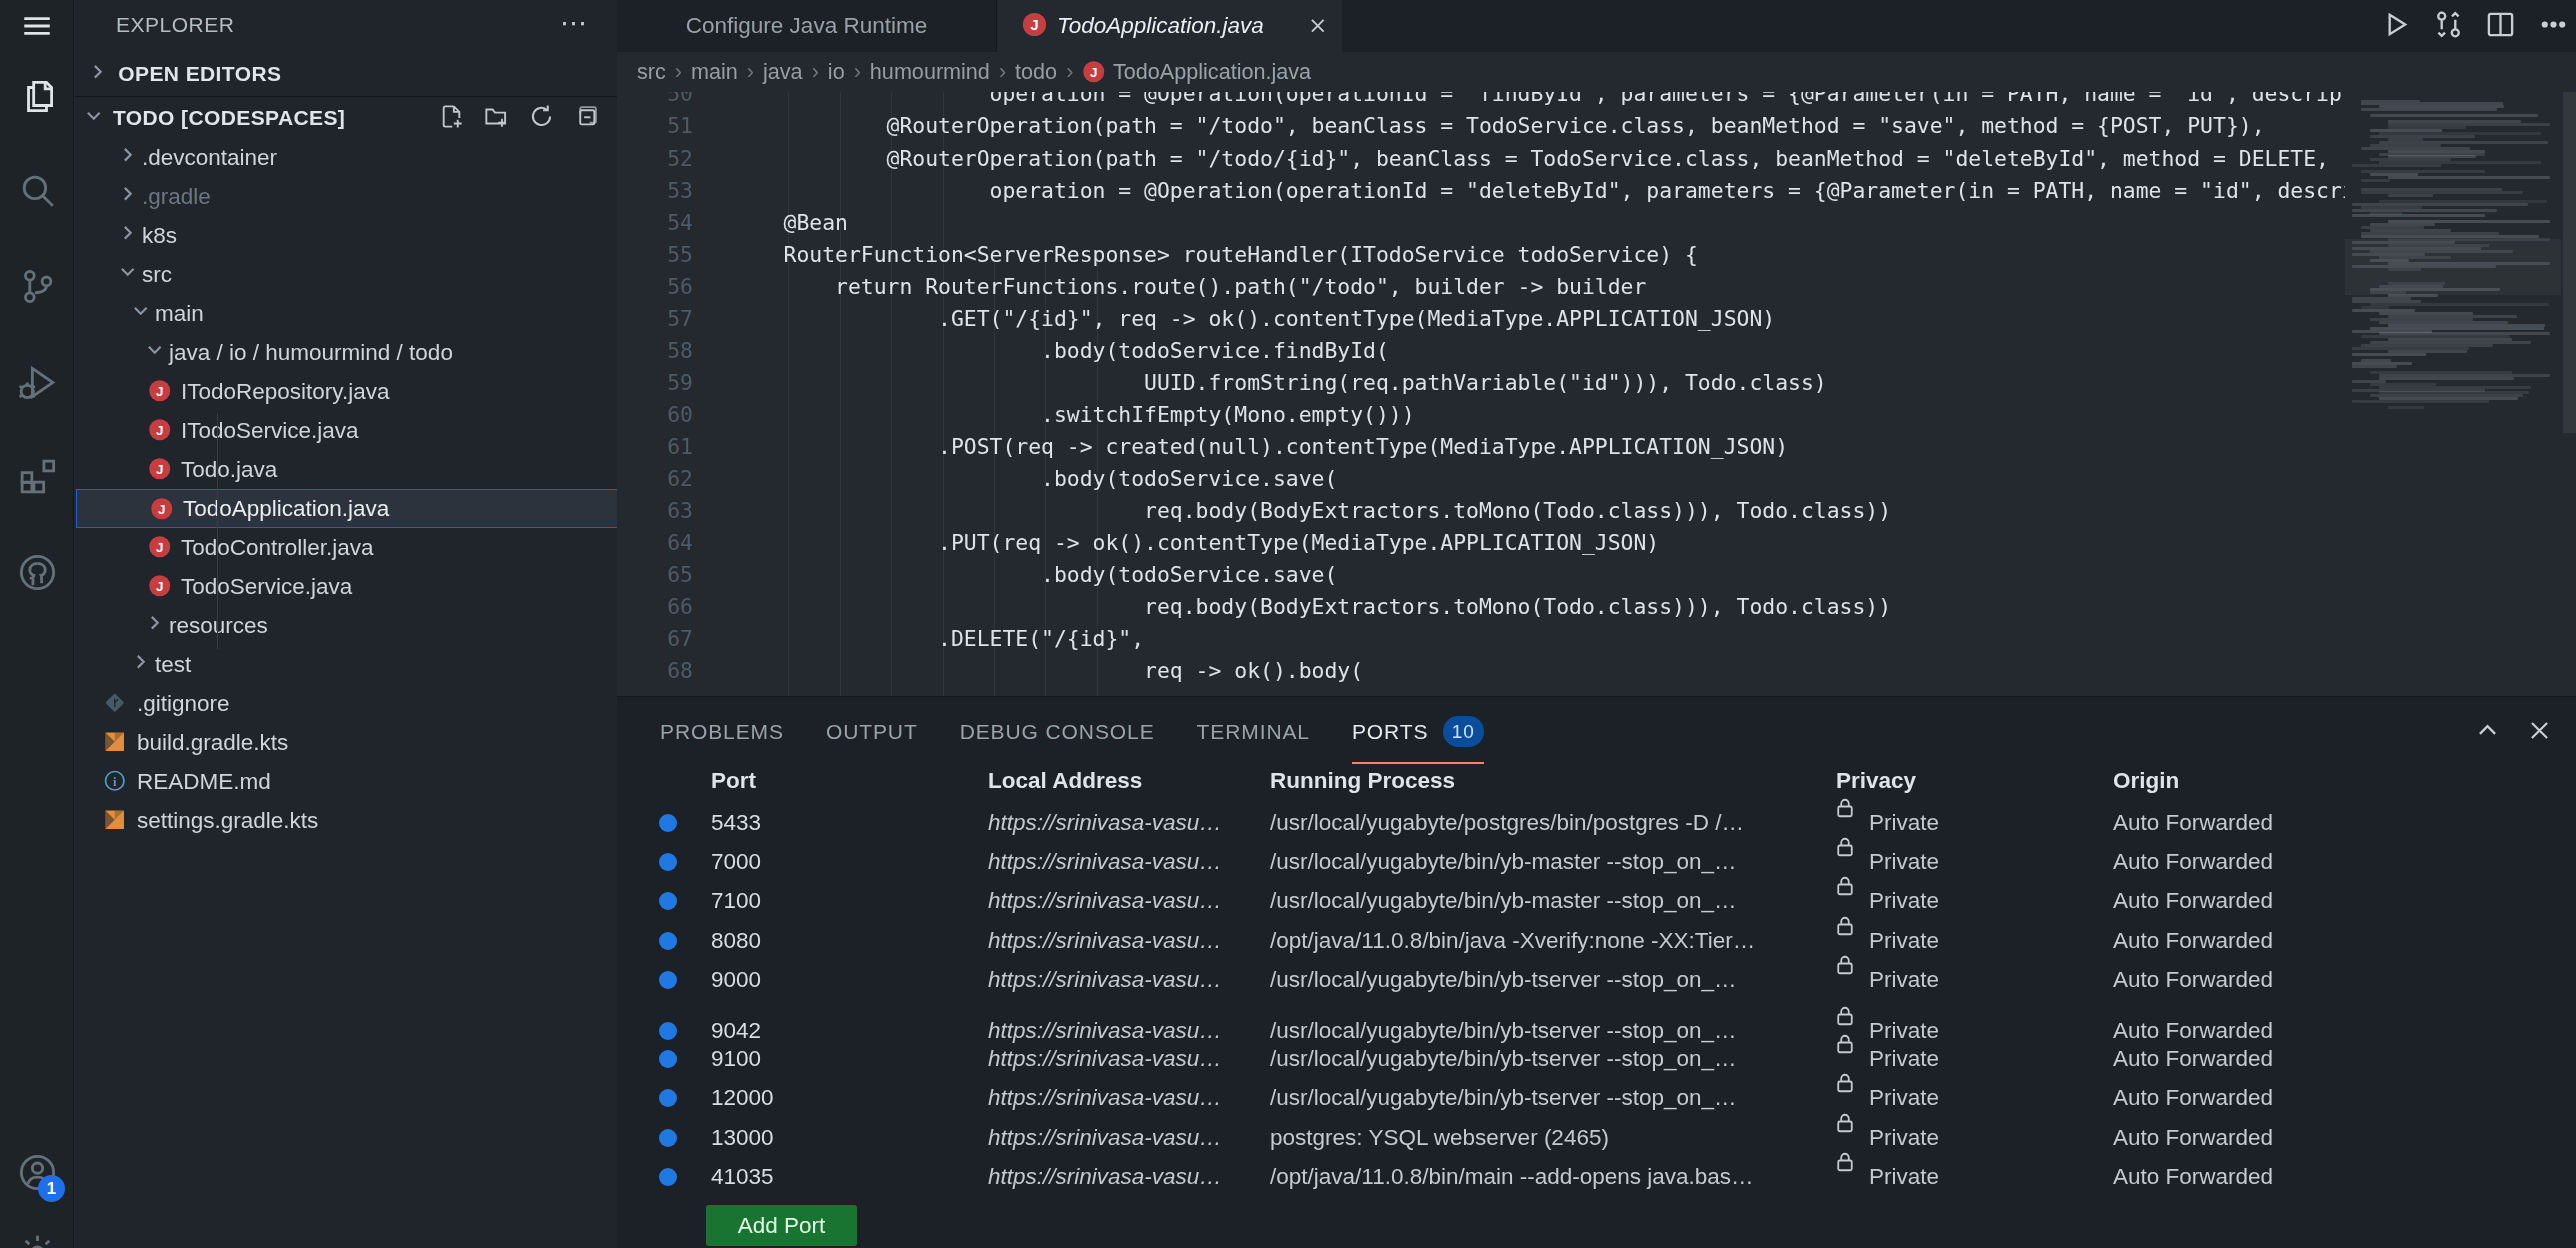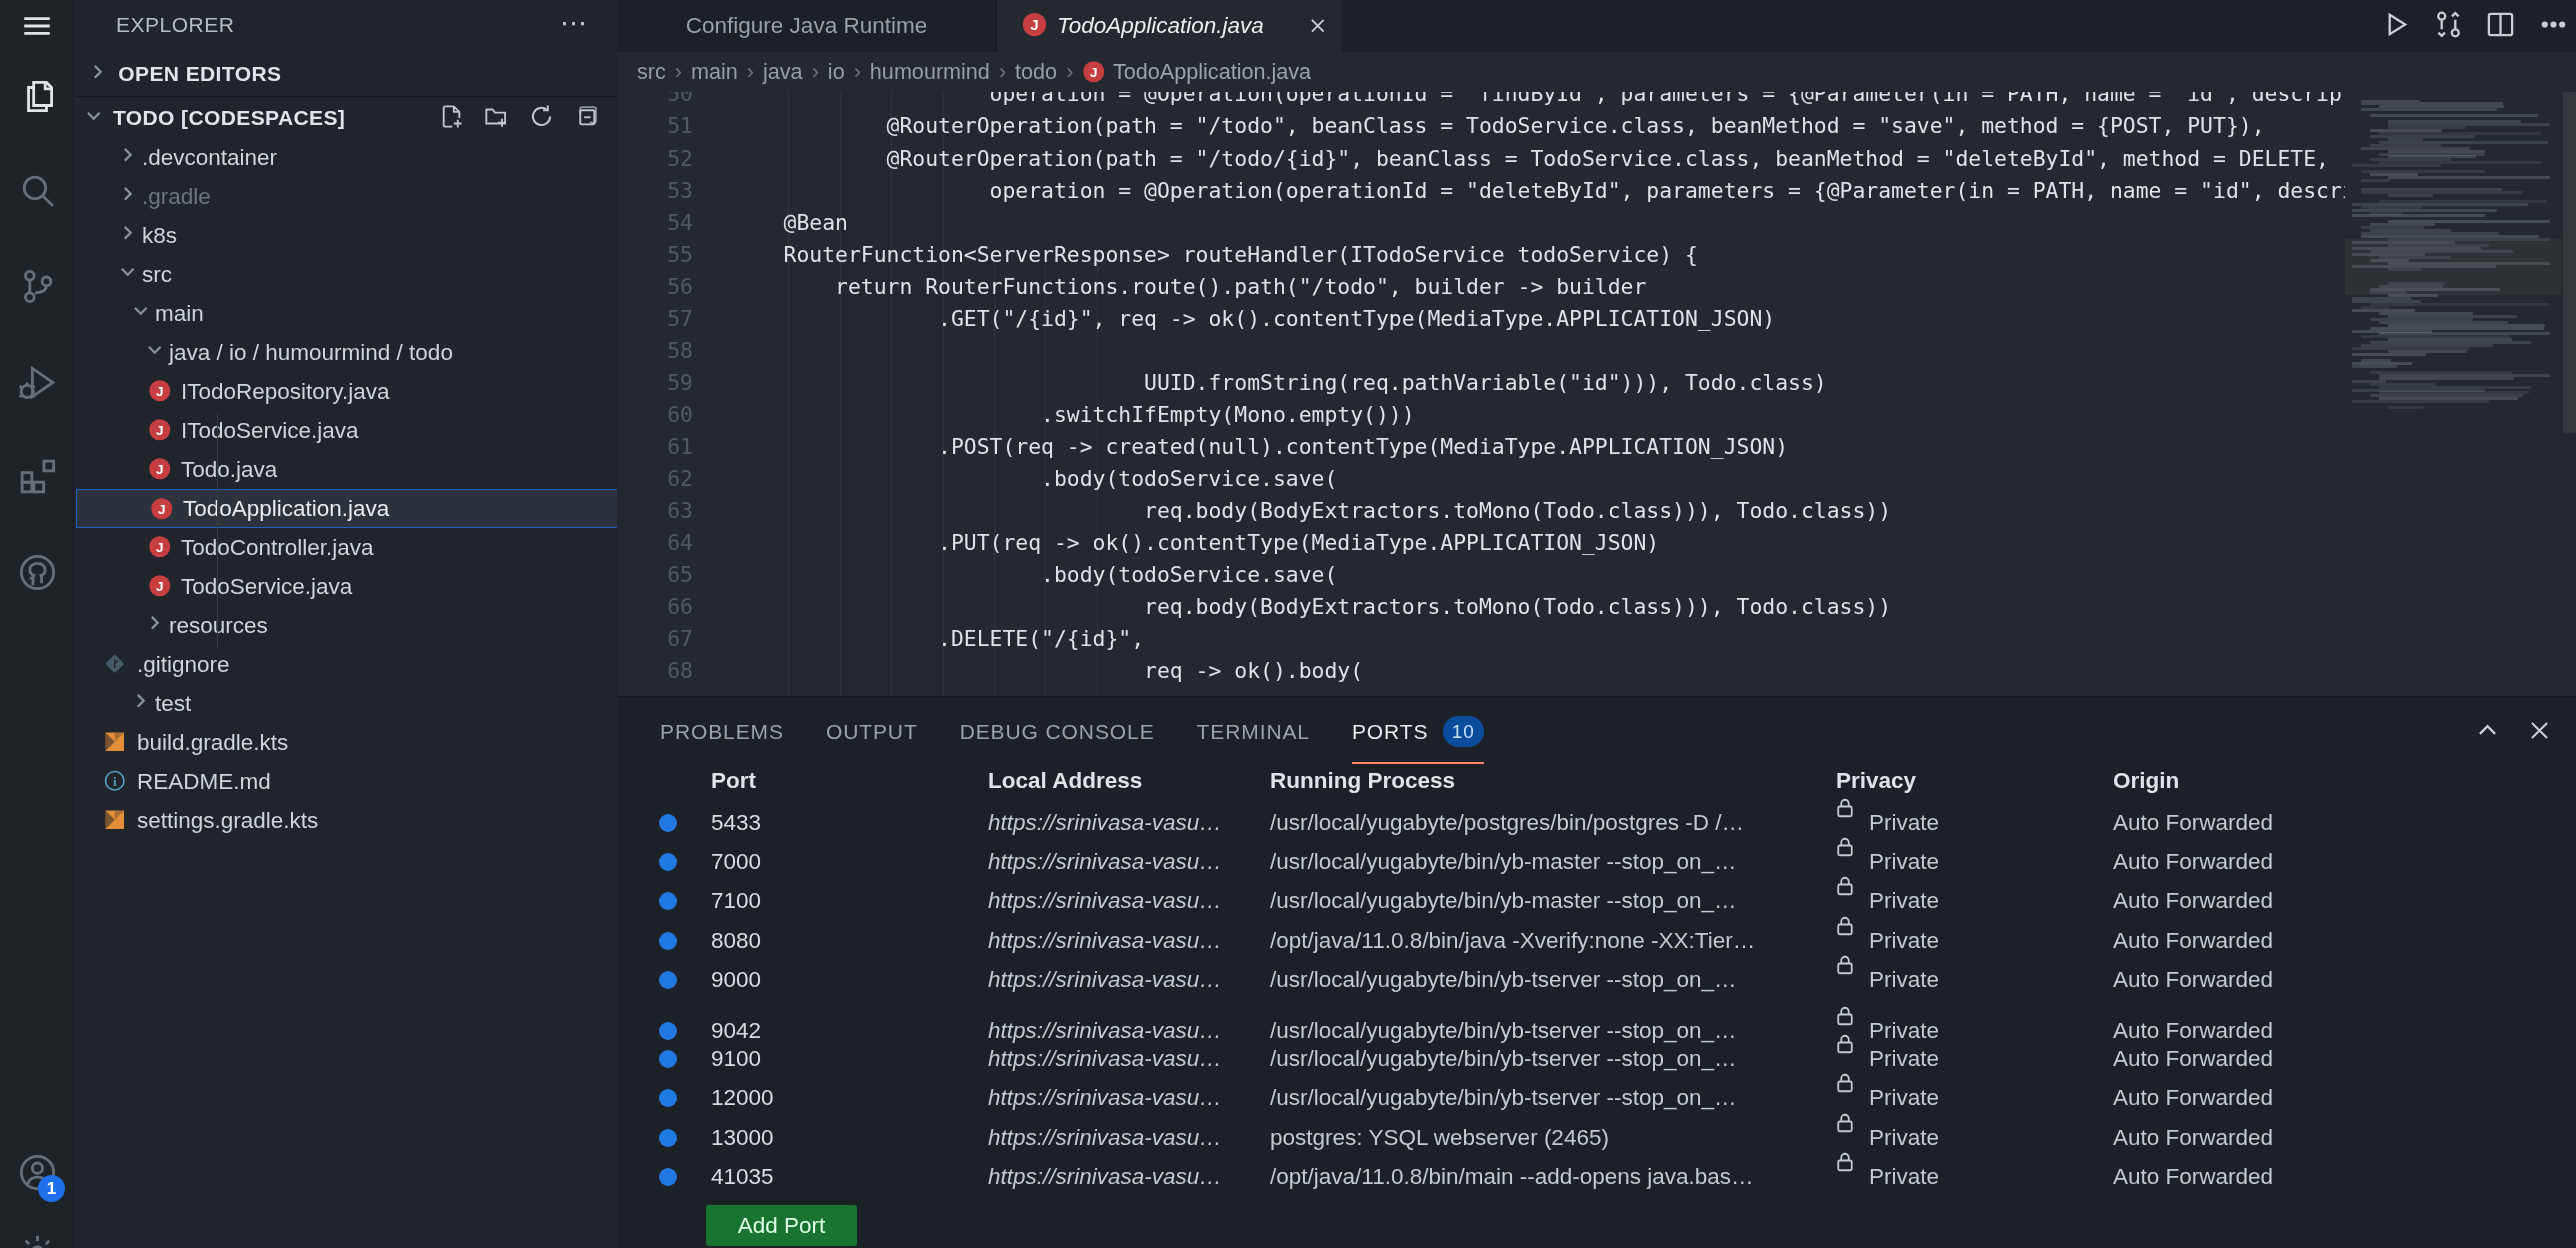--- a/index.html
+++ b/index.html
@@ -280,31 +280,31 @@
             </svg></span>
           <span class="tlabel" style="left:106px">TodoService.java</span>
         </div>
         <div class="trow">
           <span class="chev" style="left:68px"><svg width="23.5" height="23.5" viewBox="0 0 16 16" fill="none" stroke-width="1.5">
               <path d="M6 4l4 4-4 4" stroke="#8b949e"></path>
             </svg></span>
           <span class="tlabel" style="left:94px">resources</span>
         </div>
         <div class="trow">
+          <span class="chev" style="left:54px"><svg width="23.5" height="23.5" viewBox="0 0 16 16" fill="none" stroke-width="1.5">
+              <path d="M6 4l4 4-4 4" stroke="#8b949e"></path>
+            </svg></span>
+          <span class="tlabel" style="left:80px">test</span>
+        </div>
+        <div class="trow">
           <span class="ficon" style="left:28px;top:7.2px"><svg width="23.5" height="23.5" viewBox="0 0 28 28">
               <rect x="6" y="6" width="16" height="16" rx="2" transform="rotate(45 14 14)" fill="#455a64"></rect>
               <path d="M14 9v10M14 14l4-4" stroke="#20252b" stroke-width="1.6" fill="none"></path>
             </svg></span>
           <span class="tlabel" style="left:62px">.gitignore</span>
-        </div>
-        <div class="trow">
-          <span class="chev" style="left:54px"><svg width="23.5" height="23.5" viewBox="0 0 16 16" fill="none" stroke-width="1.5">
-              <path d="M6 4l4 4-4 4" stroke="#8b949e"></path>
-            </svg></span>
-          <span class="tlabel" style="left:80px">test</span>
         </div>
         <div class="trow">
           <span class="ficon" style="left:28px;top:7.2px"><svg width="23.5" height="23.5" viewBox="0 0 28 28">
               <rect x="3" y="3" width="22" height="22" fill="#e58e3a"></rect>
               <path d="M3 25L14 14 3 3z" fill="#20252b" opacity="0.55"></path>
               <path d="M14 14L25 3H14z" fill="#20252b" opacity="0.3"></path>
             </svg></span>
           <span class="tlabel" style="left:62px">build.gradle.kts</span>
         </div>
         <div class="trow">
@@ -416,20 +416,21 @@
       <div class="cl" style="top: 178px;">
         <span class="ln">56</span>
         <span class="ct">        return RouterFunctions.route().path("/todo", builder -&gt; builder</span>
       </div>
       <div class="cl" style="top: 210px;">
         <span class="ln">57</span>
         <span class="ct">                .GET("/{id}", req -&gt; ok().contentType(MediaType.APPLICATION_JSON)</span>
       </div>
       <div class="cl" style="top: 242px;">
         <span class="ln">58</span>
+        <span class="ct">                        .body(todoService.findById(</span>
       </div>
       <div class="cl" style="top: 274px;">
         <span class="ln">59</span>
         <span class="ct">                                UUID.fromString(req.pathVariable("id"))), Todo.class)</span>
       </div>
       <div class="cl" style="top: 306px;">
         <span class="ln">60</span>
         <span class="ct">                        .switchIfEmpty(Mono.empty()))</span>
       </div>
       <div class="cl" style="top: 338px;">

